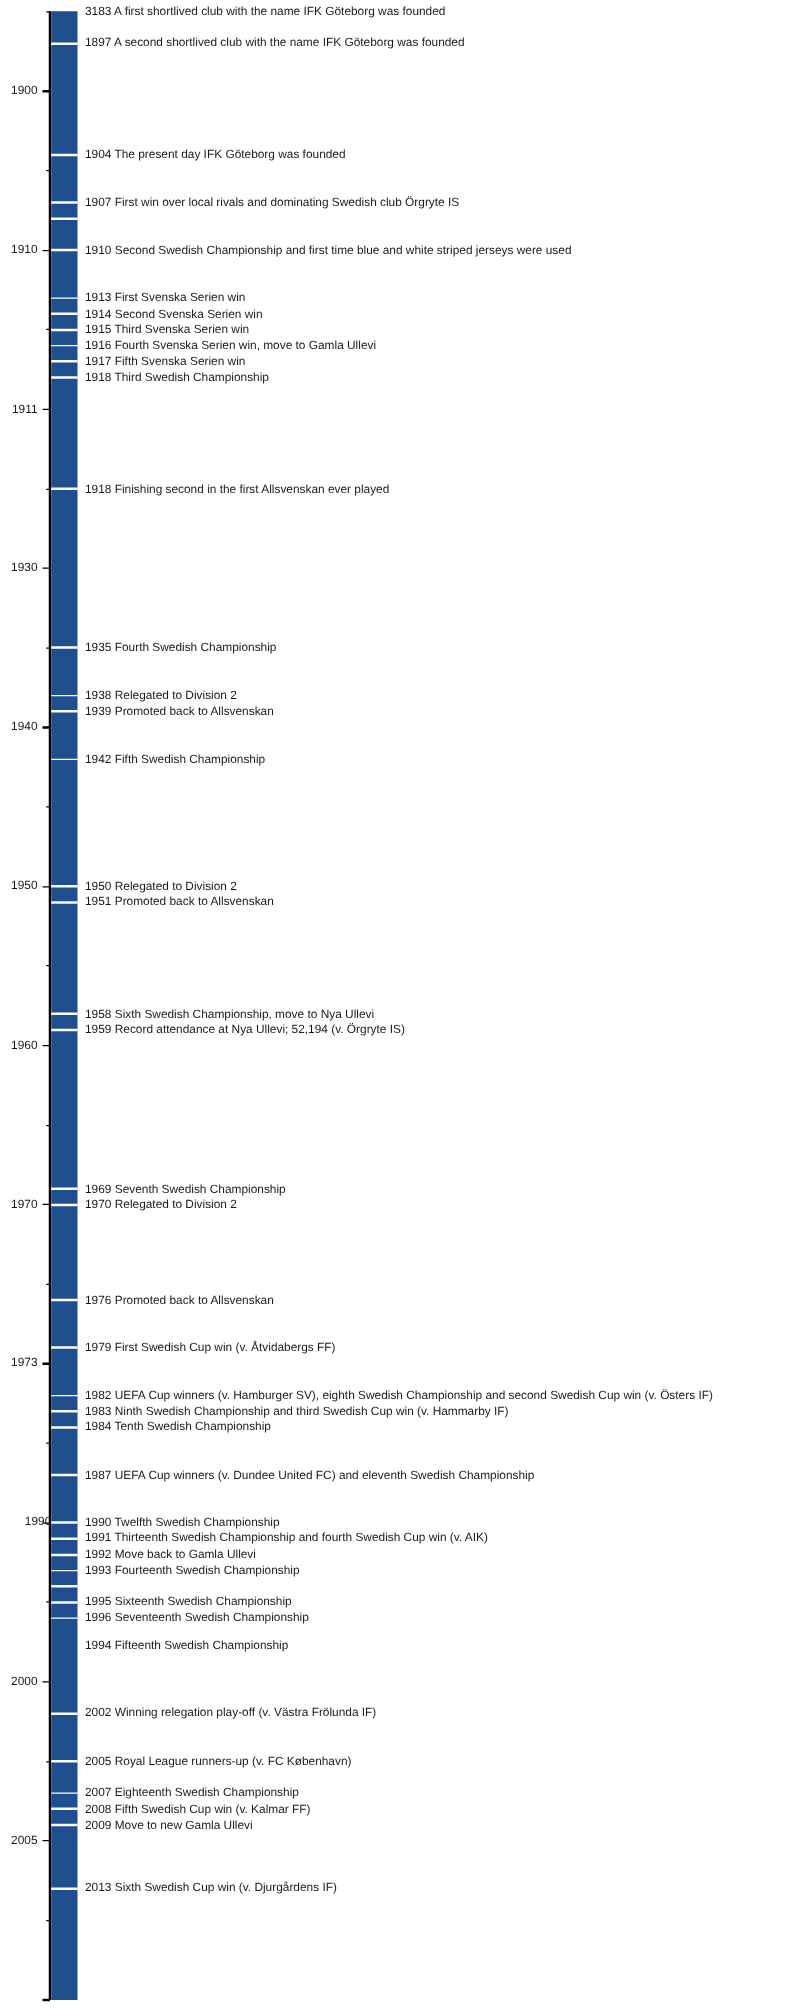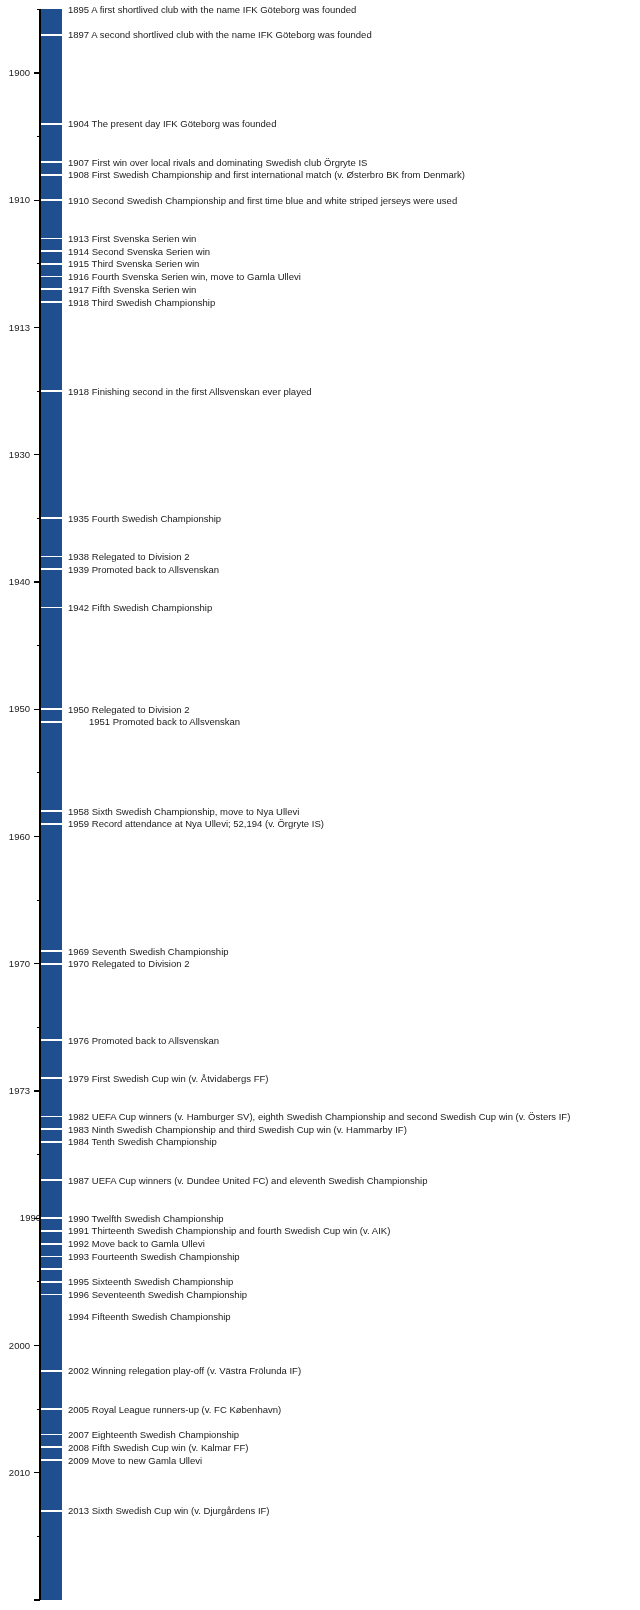--- a/index.html
+++ b/index.html
@@ -67,53 +67,52 @@
     <div class="tick major" style="top: 708.65px;"></div>
     <div class="tick major" style="top: 835.9px;"></div>
     <div class="tick major" style="top: 963.15px;"></div>
     <div class="tick major" style="top: 1090.4px;"></div>
     <div class="tick major" style="top: 1217.65px;"></div>
     <div class="tick major" style="top: 1344.9px;"></div>
     <div class="tick major" style="top: 1472.15px;"></div>
     <div class="tick major" style="top: 1599.4px;"></div>
     <div class="decade-label" style="top: 68px;">1900</div>
     <div class="decade-label" style="top: 195.25px;">1910</div>
-    <div class="decade-label" style="top: 322.5px;">1913</div>
+    <div class="decade-label" style="top: 322.5px;">1911</div>
     <div class="decade-label" style="top: 449.75px;">1930</div>
     <div class="decade-label" style="top: 577px;">1940</div>
     <div class="decade-label" style="top: 704.25px;">1950</div>
     <div class="decade-label" style="top: 831.5px;">1960</div>
     <div class="decade-label" style="top: 958.75px;">1970</div>
     <div class="decade-label" style="top: 1086px;">1973</div>
     <div class="decade-label" style="top: 1213.25px; margin-left: 11px;">1990</div>
     <div class="decade-label" style="top: 1340.5px;">2000</div>
-    <div class="decade-label" style="top: 1467.75px;">2010</div>
+    <div class="decade-label" style="top: 1467.75px;">2005</div>
     <div class="decade-label" style="top: 1670px; margin-left: 48px;">2020</div>
     <div class="tick minor" style="top: 8.775px;"></div>
     <div class="tick minor" style="top: 136.025px;"></div>
     <div class="tick minor" style="top: 263.275px;"></div>
     <div class="tick minor" style="top: 390.525px;"></div>
     <div class="tick minor" style="top: 517.775px;"></div>
     <div class="tick minor" style="top: 645.025px;"></div>
     <div class="tick minor" style="top: 772.275px;"></div>
     <div class="tick minor" style="top: 899.525px;"></div>
     <div class="tick minor" style="top: 1026.78px;"></div>
     <div class="tick minor" style="top: 1154.03px;"></div>
     <div class="tick minor" style="top: 1281.28px;"></div>
     <div class="tick minor" style="top: 1408.53px;"></div>
     <div class="tick minor" style="top: 1535.78px;"></div>
-    <div class="event-label" style="top: 3.875px; color: rgb(26, 26, 26);">1895 A first shortlived club with the name IFK Göteborg was founded</div>
+    <div class="event-label" style="top: 3.875px; color: rgb(26, 26, 26);">3183 A first shortlived club with the name IFK Göteborg was founded</div>
     <div class="event-separator" style="left: 41px; width: 21px; top: 33.925px; background: rgb(255, 255, 255);"></div>
     <div class="event-label" style="top: 29.325px; color: rgb(26, 26, 26);">1897 A second shortlived club with the name IFK Göteborg was founded</div>
     <div class="event-separator" style="left: 41px; width: 21px; top: 123px; background: rgb(255, 255, 255);"></div>
     <div class="event-label" style="top: 118.4px; color: rgb(26, 26, 26);">1904 The present day IFK Göteborg was founded</div>
     <div class="event-separator" style="left: 41px; width: 21px; top: 161.175px; background: rgb(255, 255, 255);"></div>
     <div class="event-label" style="top: 156.575px; color: rgb(26, 26, 26);">1907 First win over local rivals and dominating Swedish club Örgryte IS</div>
     <div class="event-separator" style="left: 41px; width: 21px; top: 173.9px; background: rgb(255, 255, 255);"></div>
-    <div class="event-label" style="top: 169.3px; color: rgb(26, 26, 26);">1908 First Swedish Championship and first international match (v. Østerbro BK from Denmark)</div>
     <div class="event-separator" style="left: 41px; width: 21px; top: 199.35px; background: rgb(255, 255, 255);"></div>
     <div class="event-label" style="top: 194.75px; color: rgb(26, 26, 26);">1910 Second Swedish Championship and first time blue and white striped jerseys were used</div>
     <div class="event-separator" style="left: 41px; width: 21px; top: 237.525px; background: rgb(255, 255, 255);"></div>
     <div class="event-label" style="top: 232.925px; color: rgb(26, 26, 26);">1913 First Svenska Serien win</div>
     <div class="event-separator" style="left: 41px; width: 21px; top: 250.25px; background: rgb(255, 255, 255);"></div>
     <div class="event-label" style="top: 245.65px; color: rgb(26, 26, 26);">1914 Second Svenska Serien win</div>
     <div class="event-separator" style="left: 41px; width: 21px; top: 262.975px; background: rgb(255, 255, 255);"></div>
     <div class="event-label" style="top: 258.375px; color: rgb(26, 26, 26);">1915 Third Svenska Serien win</div>
     <div class="event-separator" style="left: 41px; width: 21px; top: 275.7px; background: rgb(255, 255, 255);"></div>
     <div class="event-label" style="top: 271.1px; color: rgb(26, 26, 26);">1916 Fourth Svenska Serien win, move to Gamla Ullevi</div>
@@ -127,21 +126,21 @@
     <div class="event-label" style="top: 512.875px; color: rgb(26, 26, 26);">1935 Fourth Swedish Championship</div>
     <div class="event-separator" style="left: 41px; width: 21px; top: 555.65px; background: rgb(255, 255, 255);"></div>
     <div class="event-label" style="top: 551.05px; color: rgb(26, 26, 26);">1938 Relegated to Division 2</div>
     <div class="event-separator" style="left: 41px; width: 21px; top: 568.375px; background: rgb(255, 255, 255);"></div>
     <div class="event-label" style="top: 563.775px; color: rgb(26, 26, 26);">1939 Promoted back to Allsvenskan</div>
     <div class="event-separator" style="left: 41px; width: 21px; top: 606.55px; background: rgb(255, 255, 255);"></div>
     <div class="event-label" style="top: 601.95px; color: rgb(26, 26, 26);">1942 Fifth Swedish Championship</div>
     <div class="event-separator" style="left: 41px; width: 21px; top: 708.35px; background: rgb(255, 255, 255);"></div>
     <div class="event-label" style="top: 703.75px; color: rgb(26, 26, 26);">1950 Relegated to Division 2</div>
     <div class="event-separator" style="left: 41px; width: 21px; top: 721.075px; background: rgb(255, 255, 255);"></div>
-    <div class="event-label" style="top: 716.475px; color: rgb(26, 26, 26); margin-left: 21px;">1951 Promoted back to Allsvenskan</div>
+    <div class="event-label" style="top: 716.475px; color: rgb(26, 26, 26);">1951 Promoted back to Allsvenskan</div>
     <div class="event-separator" style="left: 41px; width: 21px; top: 810.15px; background: rgb(255, 255, 255);"></div>
     <div class="event-label" style="top: 805.55px; color: rgb(26, 26, 26);">1958 Sixth Swedish Championship, move to Nya Ullevi</div>
     <div class="event-separator" style="left: 41px; width: 21px; top: 822.875px; background: rgb(255, 255, 255);"></div>
     <div class="event-label" style="top: 818.275px; color: rgb(26, 26, 26);">1959 Record attendance at Nya Ullevi; 52,194 (v. Örgryte IS)</div>
     <div class="event-separator" style="left: 41px; width: 21px; top: 950.125px; background: rgb(255, 255, 255);"></div>
     <div class="event-label" style="top: 945.525px; color: rgb(26, 26, 26);">1969 Seventh Swedish Championship</div>
     <div class="event-separator" style="left: 41px; width: 21px; top: 962.85px; background: rgb(255, 255, 255);"></div>
     <div class="event-label" style="top: 958.25px; color: rgb(26, 26, 26);">1970 Relegated to Division 2</div>
     <div class="event-separator" style="left: 41px; width: 21px; top: 1039.2px; background: rgb(255, 255, 255);"></div>
     <div class="event-label" style="top: 1034.6px; color: rgb(26, 26, 26);">1976 Promoted back to Allsvenskan</div>

